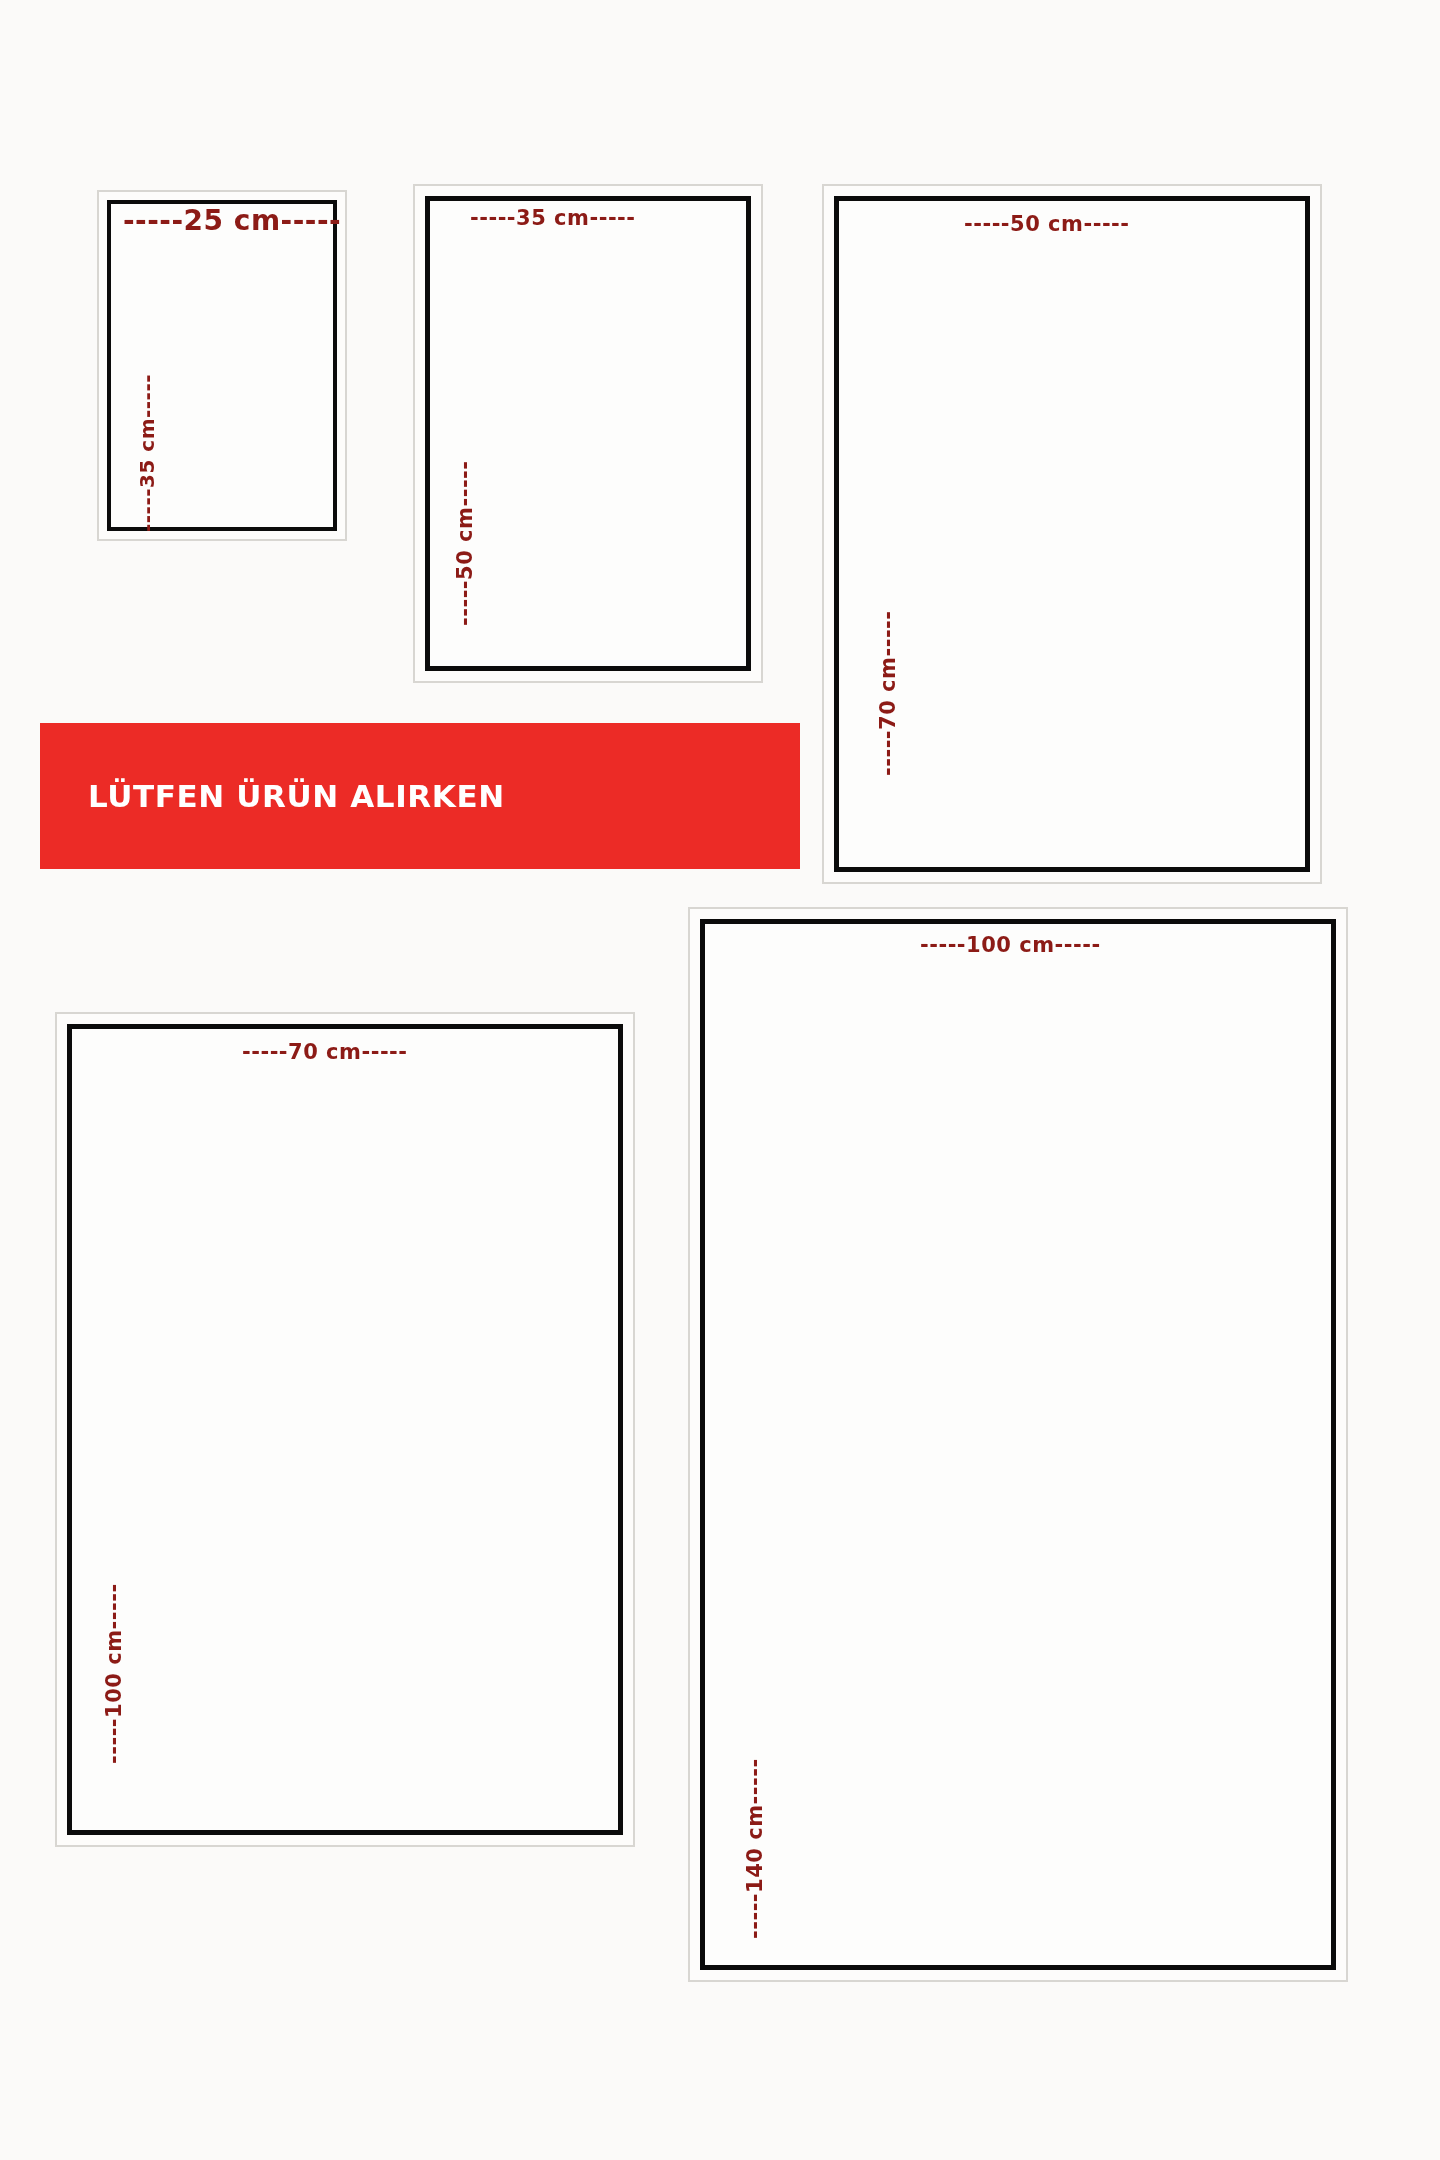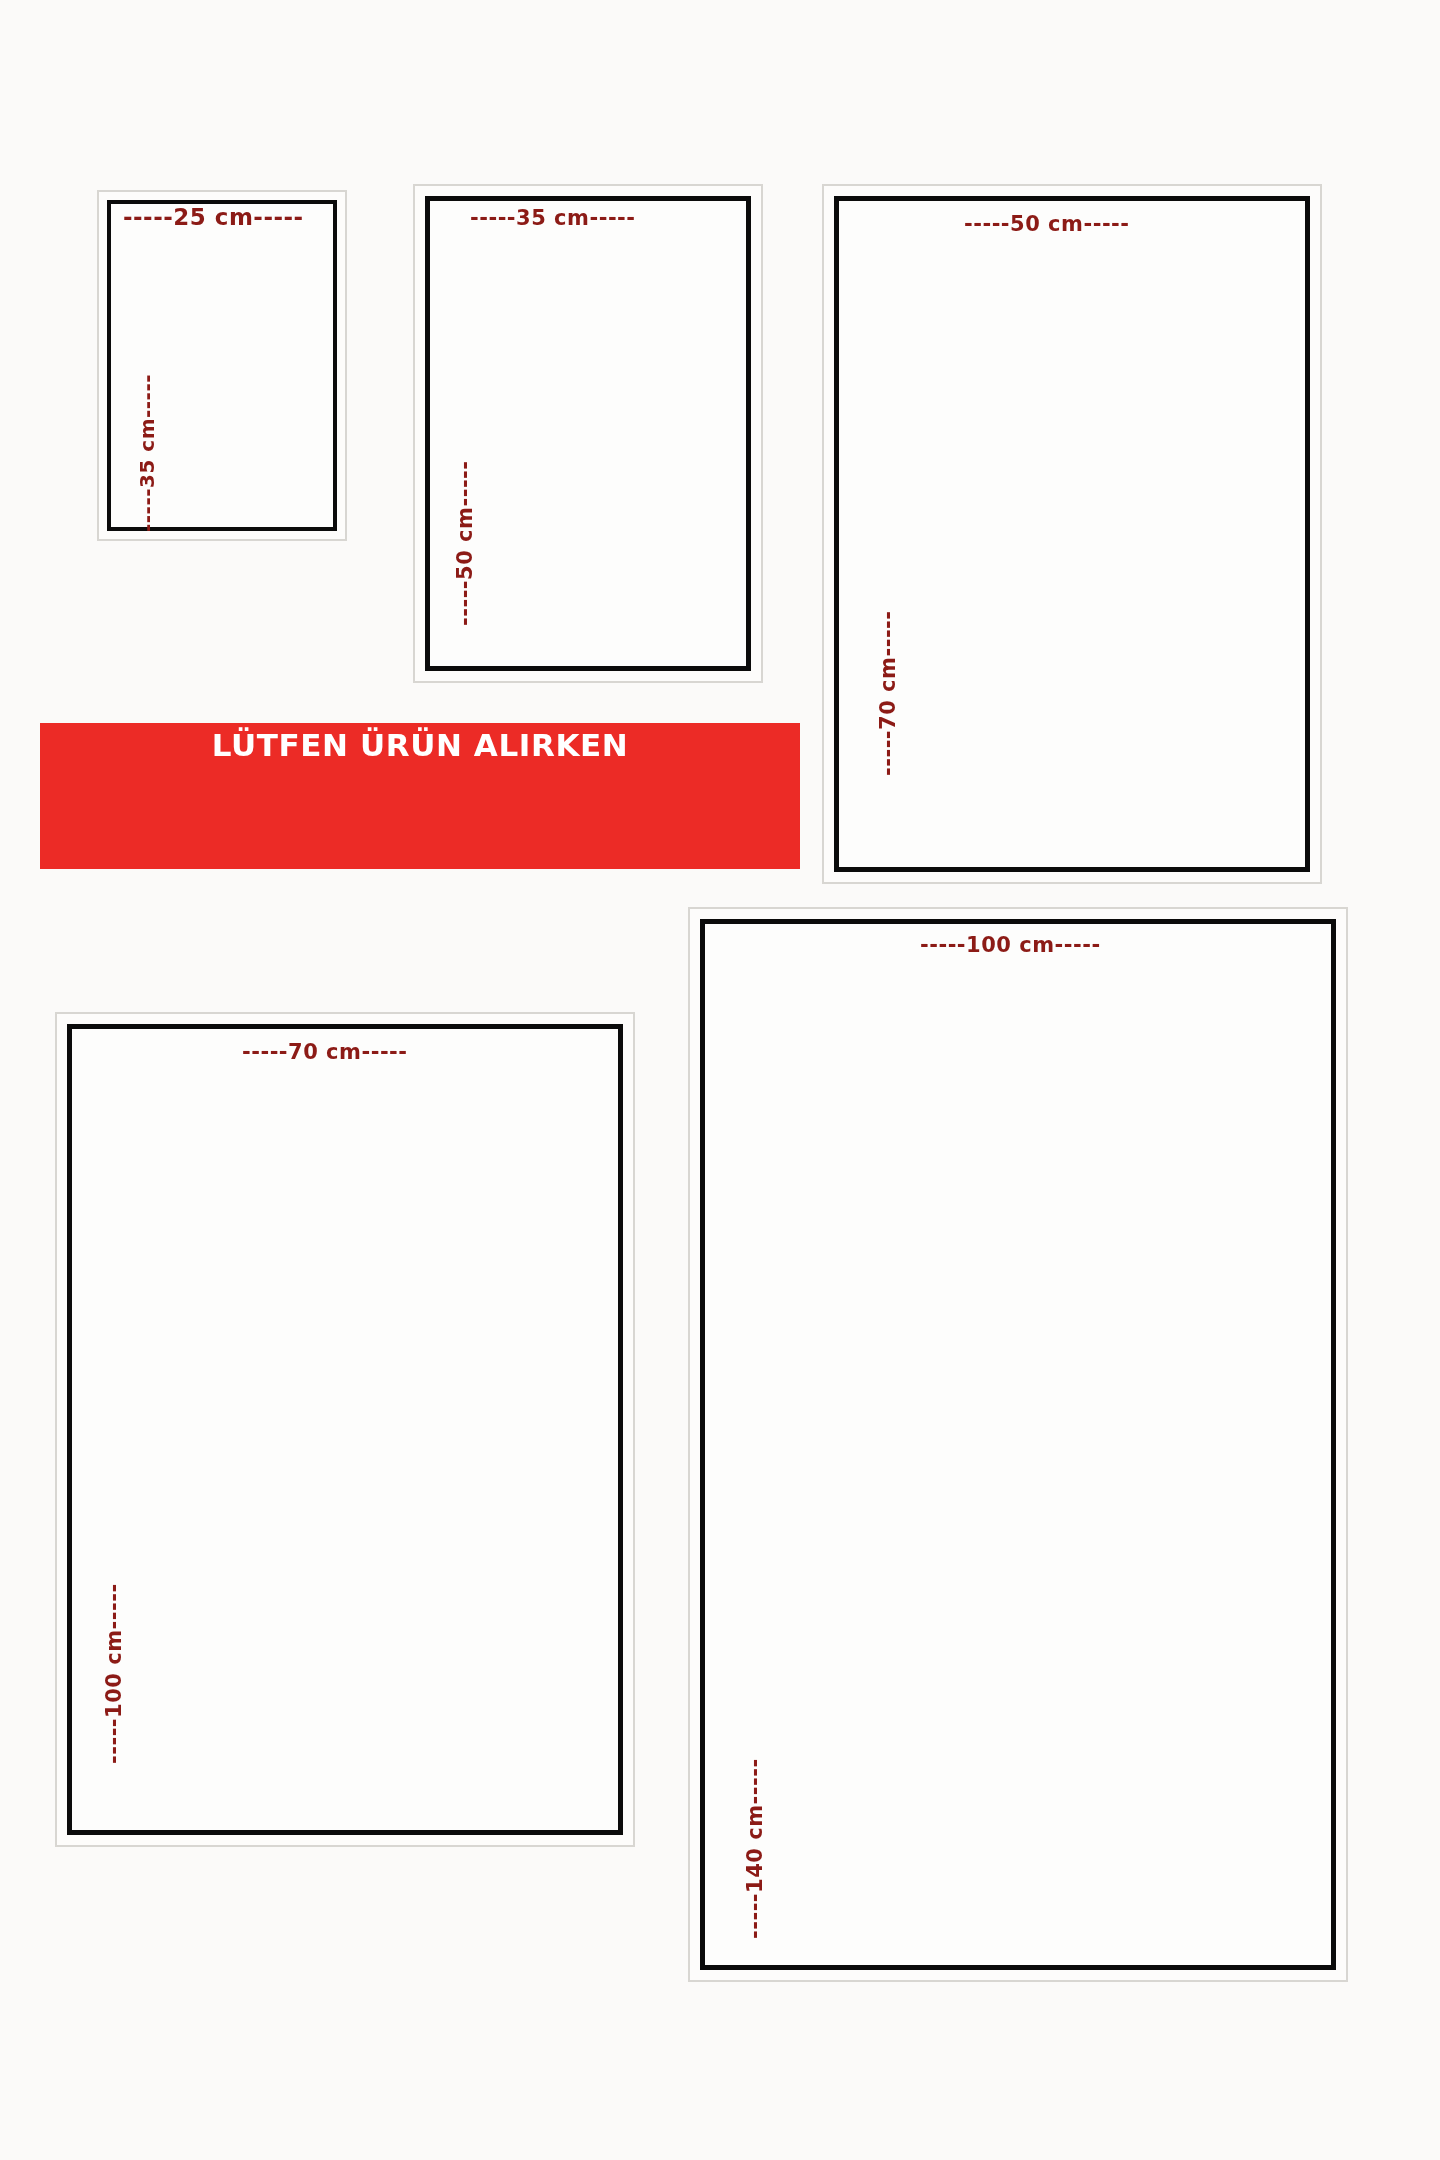--- a/index.html
+++ b/index.html
@@ -57,41 +57,42 @@
   .dim.vertical {
     transform-origin: left top;
     transform: rotate(-90deg);
   }
 
   
   .banner {
     position: absolute;
     background: #ec2b26;
     display: flex;
-    flex-direction: row;
+    flex-direction: column;
     justify-content: center;
+    padding-left: 48px;
     box-sizing: border-box;
   }
   .banner .line {
     color: #ffffff;
     font-weight: bold;
     font-size: 31px;
     letter-spacing: 0.6px;
     line-height: 1.42;
     font-family: "DejaVu Sans", sans-serif;
   }
 </style>
 </head>
 <body>
 
 <div class="canvas">
 
   <div class="frame small" style="left:97px; top:190px; width:250px; height:351px;">
     <div class="inner"></div>
-    <div class="dim" style="left:24px; top:12px; font-size:23px;">-----25 cm-----</div>
+    <div class="dim" style="left:24px; top:12px; font-size:28px;">-----25 cm-----</div>
     <div class="dim vertical" style="left:36px; top:340px; font-size:20px;">-----35 cm-----</div>
   </div>
 
   <div class="frame" style="left:413px; top:184px; width:350px; height:499px;">
     <div class="inner"></div>
     <div class="dim" style="left:55px; top:20px; font-size:21px;">-----35 cm-----</div>
     <div class="dim vertical" style="left:38px; top:440px; font-size:21px;">-----50 cm-----</div>
   </div>
 
   <div class="frame" style="left:822px; top:184px; width:500px; height:700px;">

